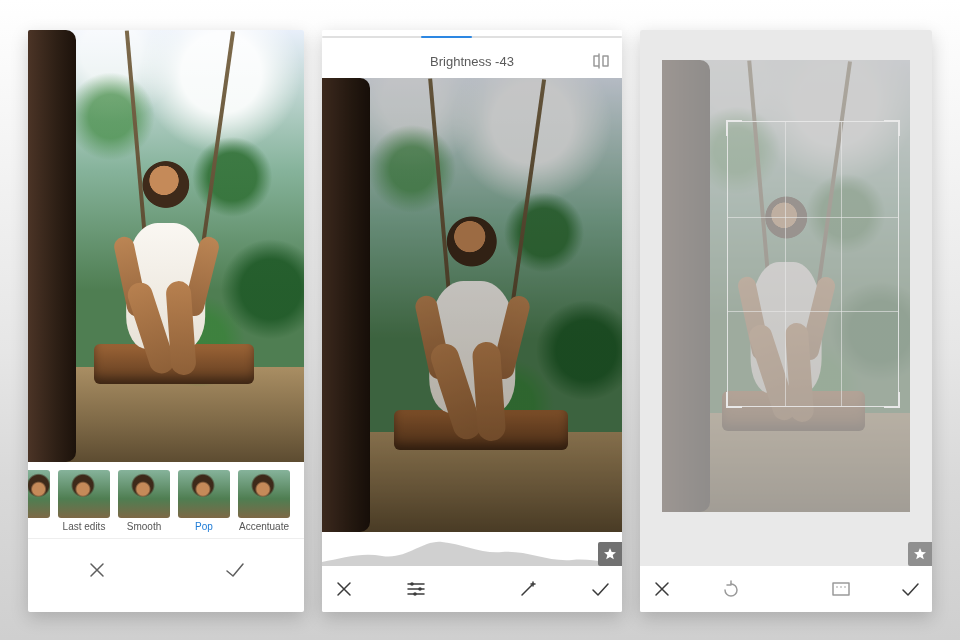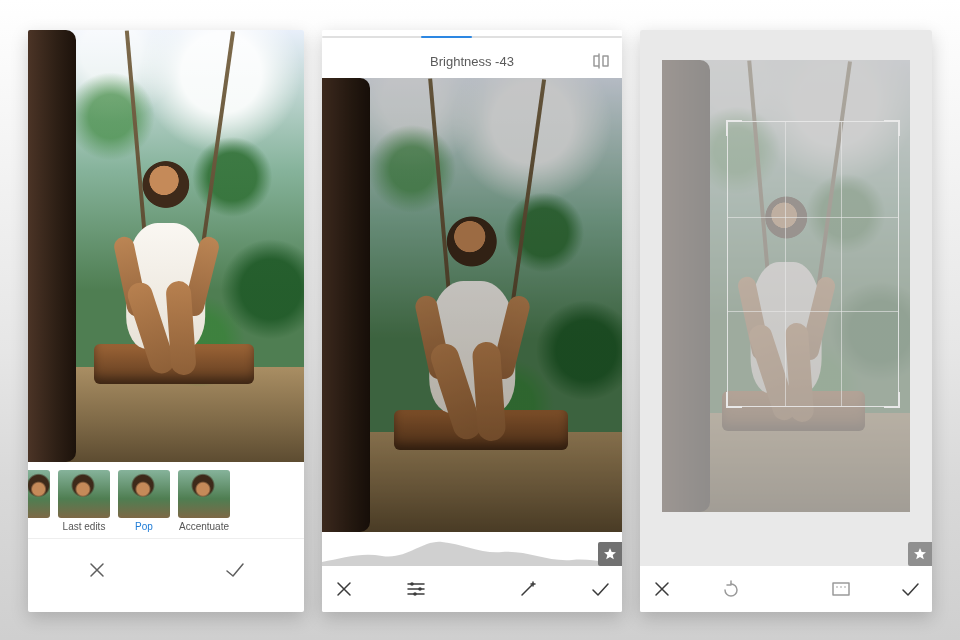--- a/index.html
+++ b/index.html
@@ -222,20 +222,24 @@
   </div>
 
   <div class="filters">
     <div class="filter-item first">
       <div class="thumb"></div>
       <span></span>
     </div>
     <div class="filter-item">
       <div class="thumb"></div>
       <span>Last edits</span>
+    </div>
+    <div class="filter-item">
+      <div class="thumb"></div>
+      <span>Smooth</span>
     </div>
     <div class="filter-item active">
       <div class="thumb"></div>
       <span>Pop</span>
     </div>
     <div class="filter-item">
       <div class="thumb"></div>
       <span>Accentuate</span>
     </div>
   </div>

